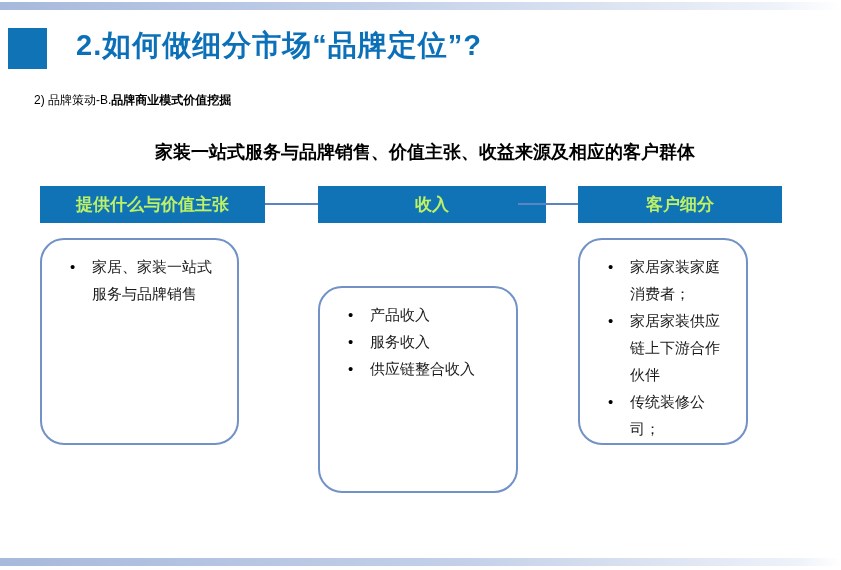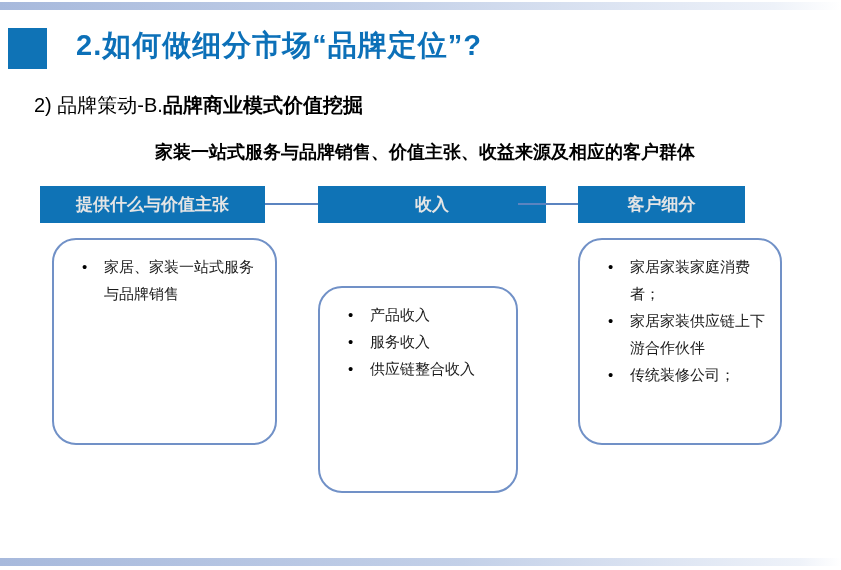--- a/index.html
+++ b/index.html
@@ -33,50 +33,50 @@
     position:absolute;left:8px;top:28px;width:39px;height:41px;
     background:var(--accent-blue);
   }
   .slide-title{
     position:absolute;left:76px;top:26px;
     font-size:29px;font-weight:bold;color:var(--title-blue);
     letter-spacing:1px;white-space:nowrap;text-align:center;
   }
   .subtitle{
     position:absolute;left:34px;top:92px;
-    font-size:20px;color:#000;white-space:nowrap;
+    font-size:12px;color:#000;white-space:nowrap;
   }
   .subtitle .bold{font-weight:bold;}
   .caption{
     position:absolute;left:155px;top:140px;
     font-size:18px;font-weight:bold;color:#000;white-space:nowrap;
   }
   .col-header{
     position:absolute;top:186px;height:37px;
     background:var(--accent-blue);
-    color:#e5e5e5;font-size:17px;font-weight:bold;
+    color:#bef264;font-size:17px;font-weight:bold;
     display:flex;align-items:center;justify-content:center;
     white-space:nowrap;
   }
   .col-header.h1{left:40px;width:225px;}
   .col-header.h2{left:318px;width:228px;}
-  .col-header.h3{left:578px;width:167px;}
+  .col-header.h3{left:578px;width:204px;}
   .connector{
     position:absolute;top:203px;height:2px;background:var(--connector);
   }
   .connector.c1{left:265px;width:53px;}
   .connector.c2{left:518px;width:60px;}
   .col-box{
     position:absolute;top:238px;height:207px;
     border:2px solid var(--box-border);
     border-radius:24px;background:#ffffff;
   }
-  .col-box.b1{left:40px;width:225px;margin-left:12px;}
+  .col-box.b1{left:40px;width:199px;}
   .col-box.b2{left:318px;width:200px;margin-top:48px;}
-  .col-box.b3{left:578px;width:204px;}
+  .col-box.b3{left:578px;width:170px;}
   .col-box ul{
     list-style:none;
     margin:13px 12px 0 26px;
   }
   .col-box li{
     position:relative;
     padding-left:24px;
     font-size:15px;line-height:27px;
     color:var(--text-dark);
   }

